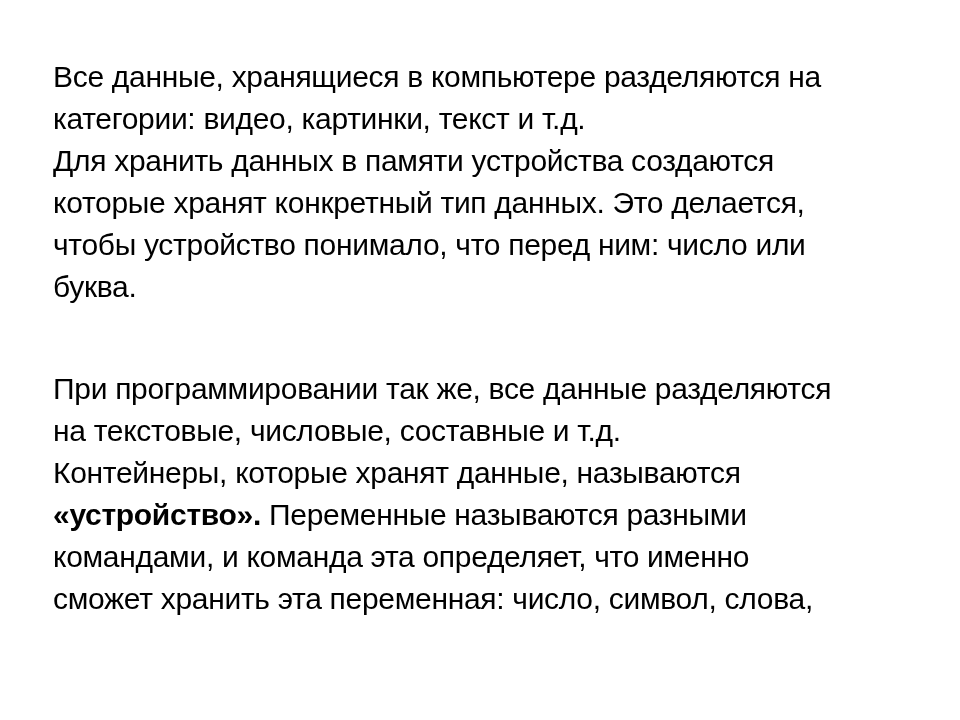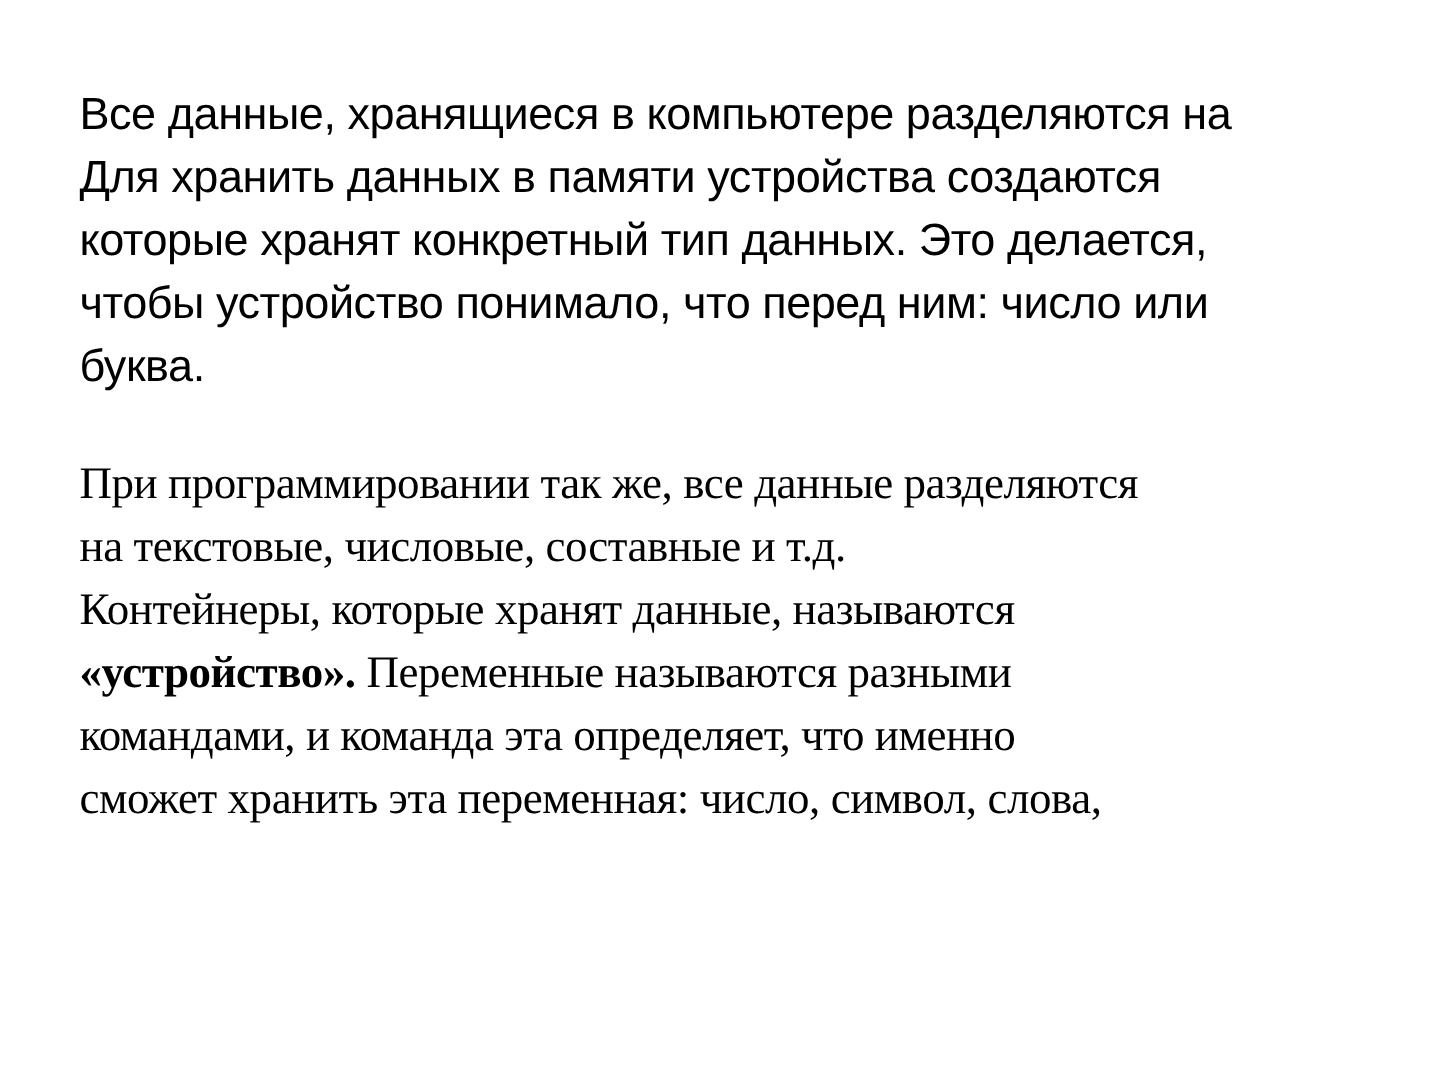--- a/index.html
+++ b/index.html
@@ -28,39 +28,39 @@
     font-size: 30px;
     line-height: 42px;
     letter-spacing: -0.3px;
     font-weight: 400;
   }
   .para {
     margin: 0;
     padding: 0;
   }
   .para + .para {
-    margin-top: 36px; 
-    font-family: Liberation Serif, serif;
+    margin-top: 60px; 
   }
   .line {
     display: block;
     white-space: pre;
   }
   .bold {
     font-weight: 700;
   }
 </style>
 </head>
 <body>
 
 <main class="slide">
   <section class="textblock">
 
     <p class="para">
       <span class="line">Все данные, хранящиеся в компьютере разделяются на</span>
+      <span class="line">категории: видео, картинки, текст и т.д.</span>
       <span class="line">Для хранить данных в памяти устройства создаются</span>
       <span class="line">которые хранят конкретный тип данных. Это делается,</span>
       <span class="line">чтобы устройство понимало, что перед ним: число или</span>
       <span class="line">буква.</span>
     </p>
 
     <p class="para">
       <span class="line">При программировании так же, все данные разделяются</span>
       <span class="line">на текстовые, числовые, составные и т.д.</span>
       <span class="line">Контейнеры, которые хранят данные, называются</span>

